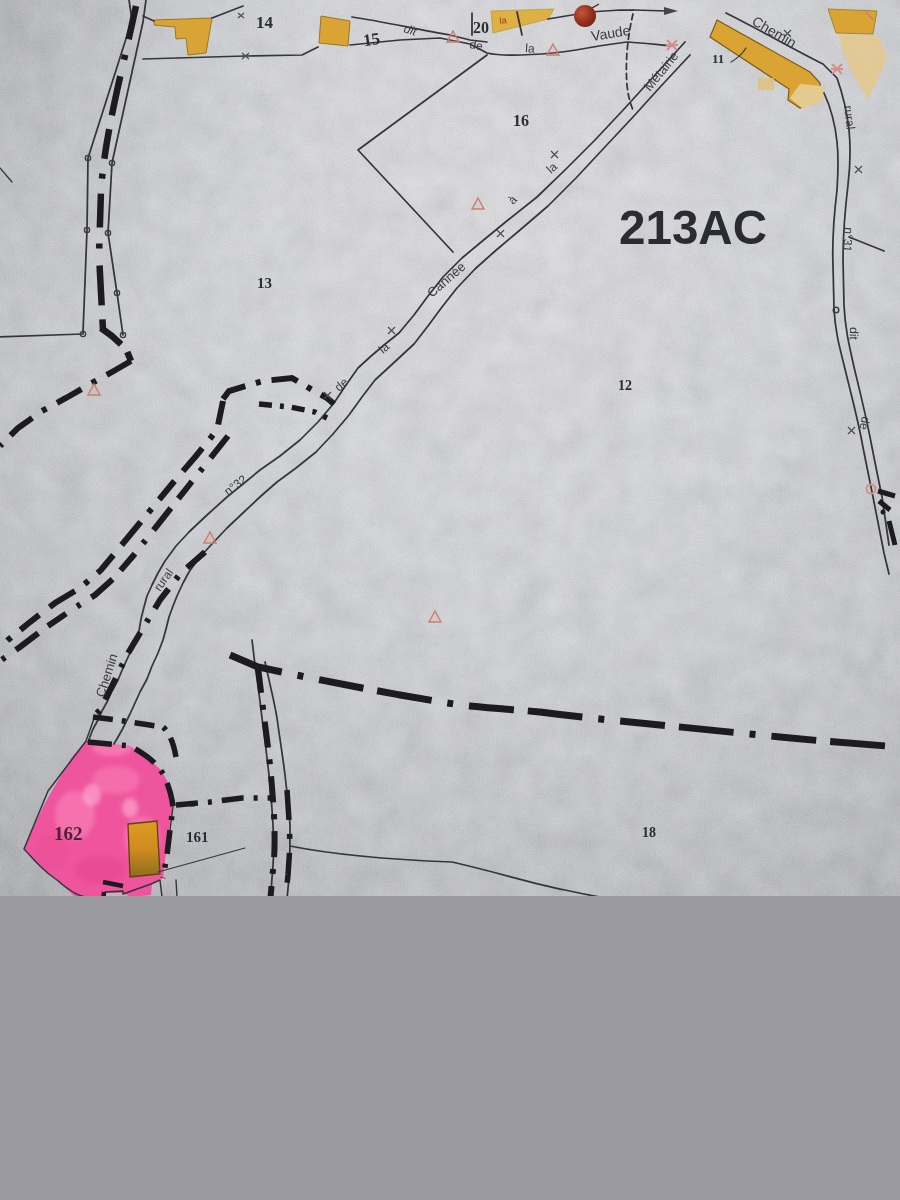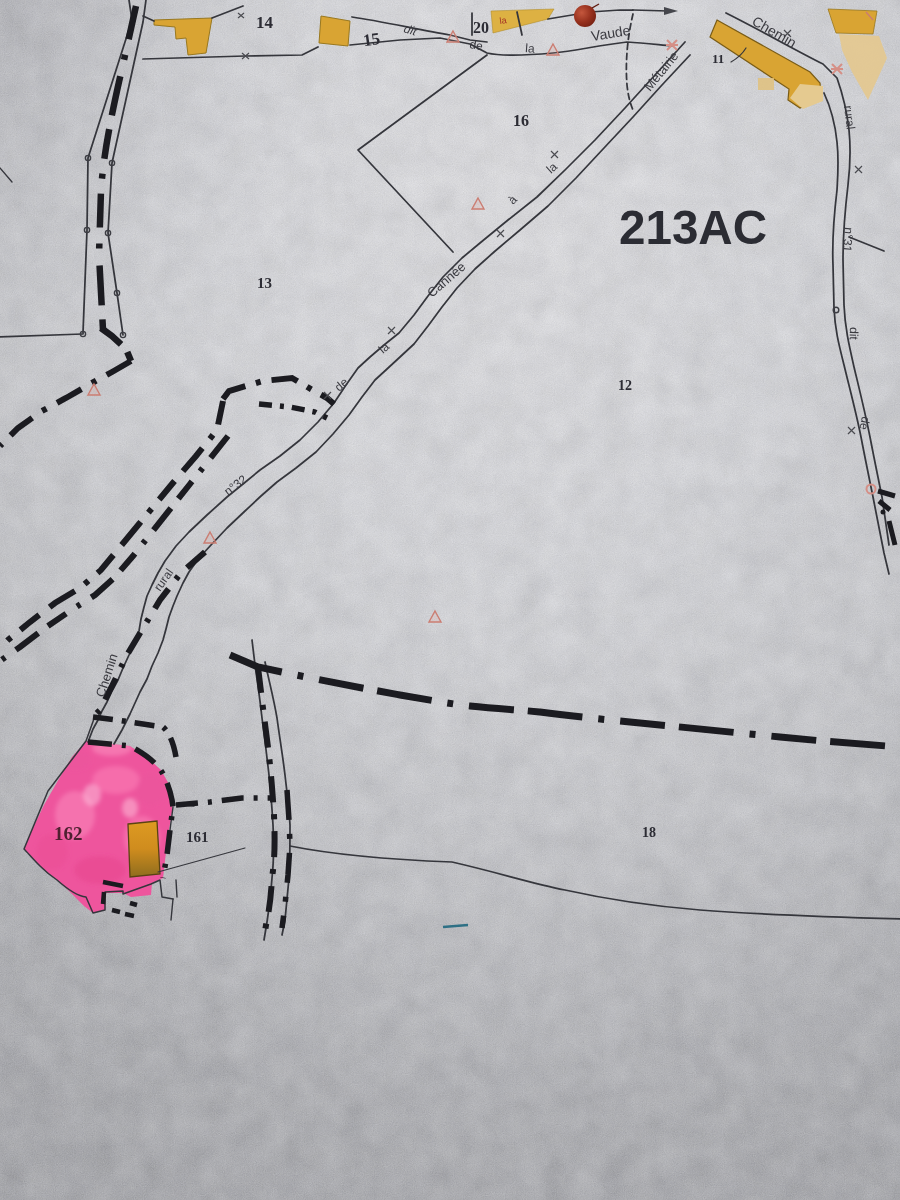--- a/index.html
+++ b/index.html
@@ -1,16 +1,16 @@
 <!DOCTYPE html>
 <html><head>
 <meta charset="utf-8">
 <style>
   html,body{margin:0;padding:0;background:#9a9aa0;}
-  #page{width:900px;height:1200px;position:relative;overflow:hidden;
+  #page{width:900px;height:896px;position:relative;overflow:hidden;
         font-family:"Liberation Sans", sans-serif;}
   svg{display:block;}
 </style>
 </head>
 <body>
 
 <div id="page">
 <svg width="900" height="1200" viewBox="0 0 900 1200">
 <defs>
   <radialGradient id="paper" cx="0.56" cy="0.14" r="0.95">

